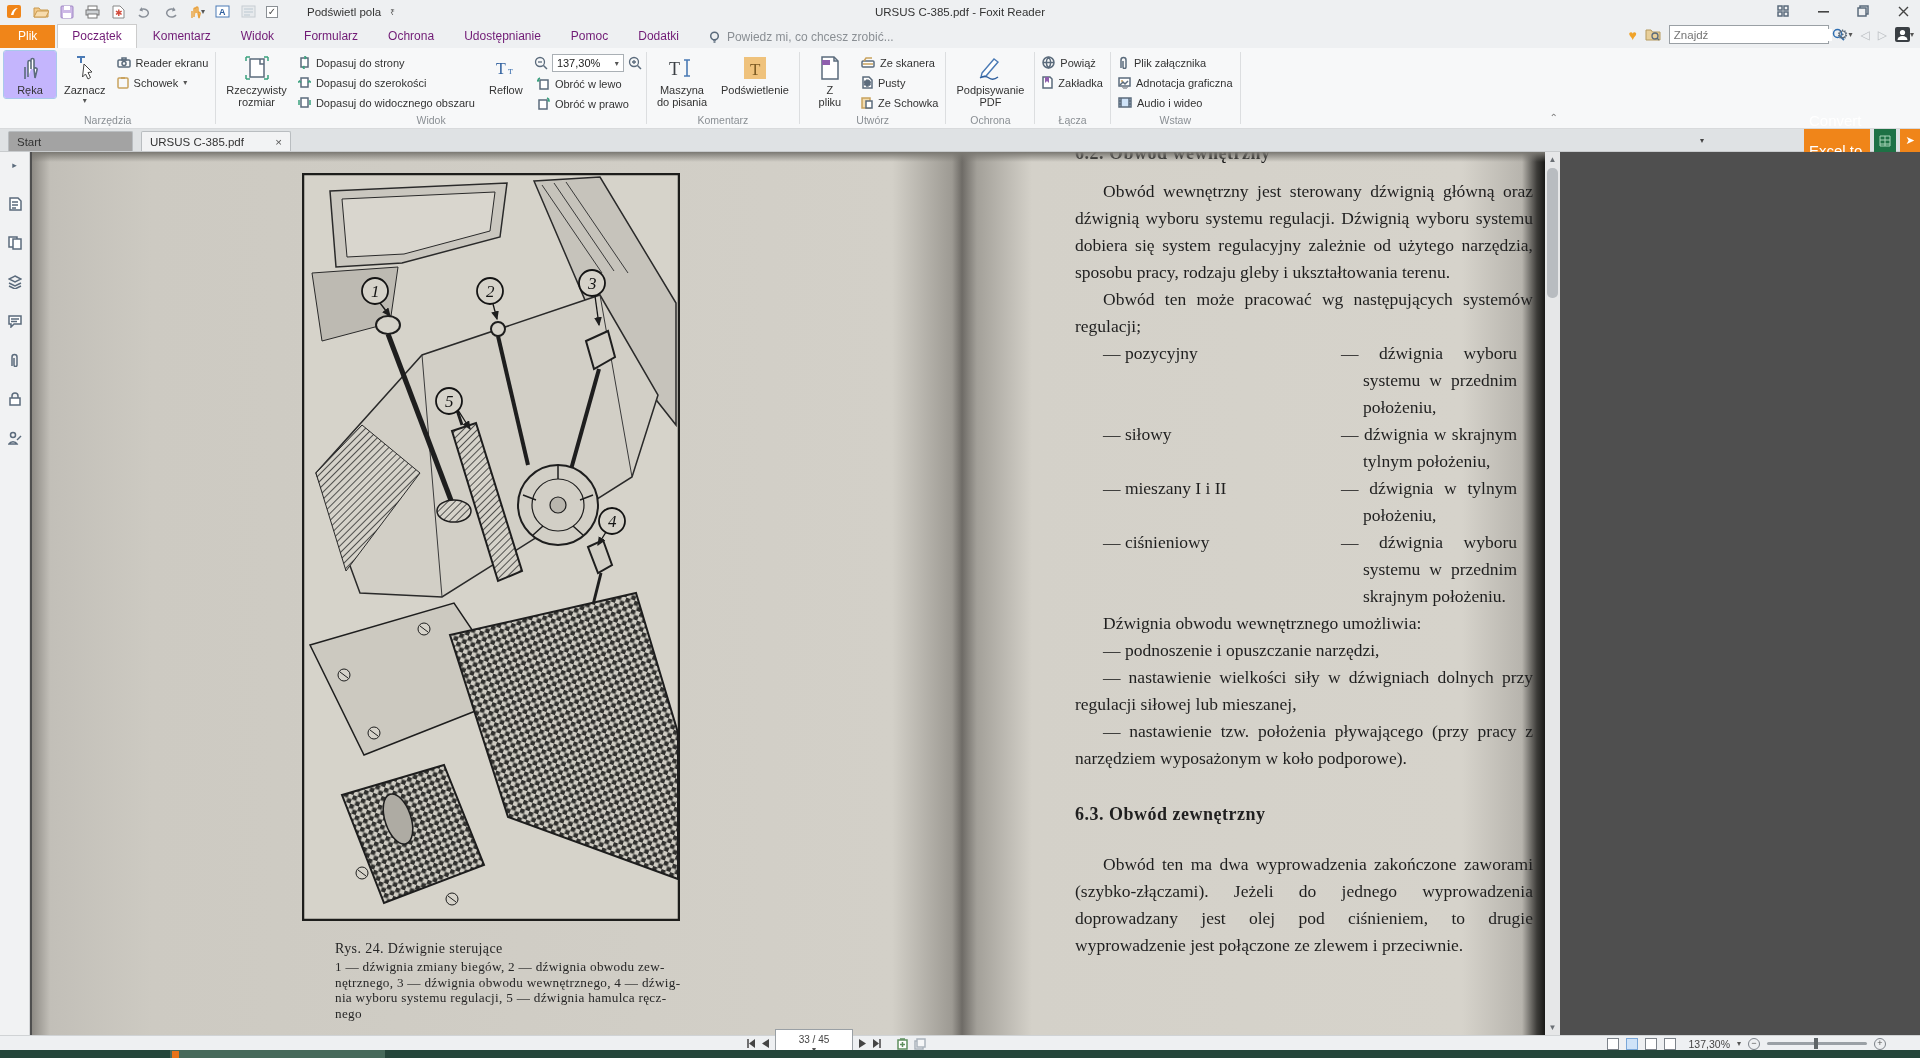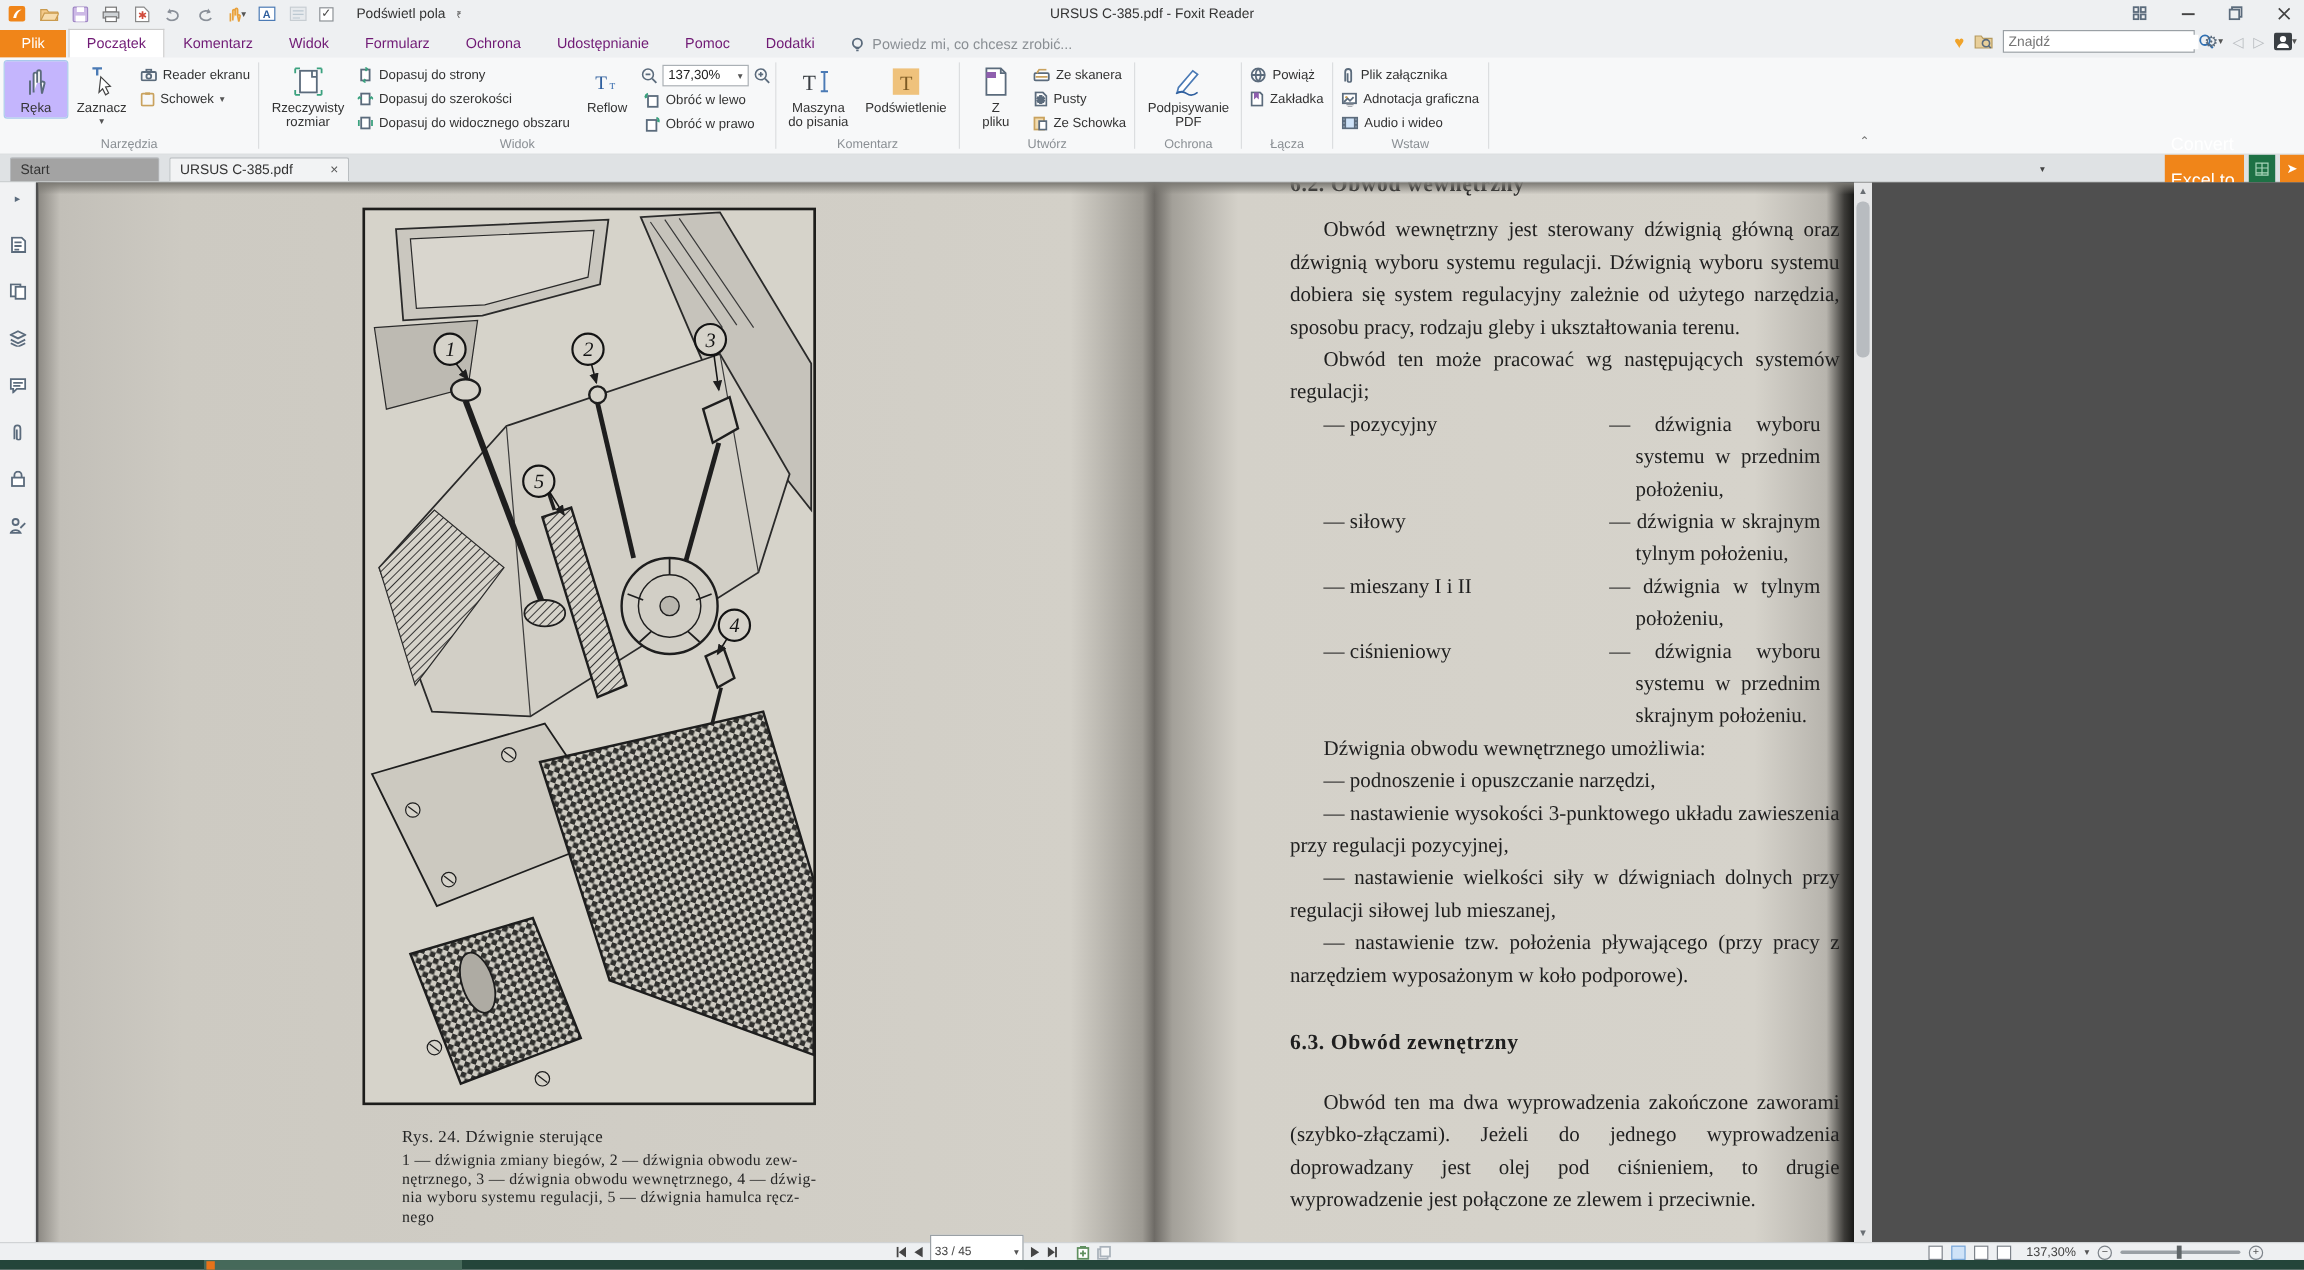--- a/index.html
+++ b/index.html
@@ -8,21 +8,21 @@
   .app { position:absolute; left:0; top:0; width:1920px; height:1058px; background:#eef0f2; }
 
   
   .titlebar { position:absolute; left:0; top:0; width:1920px; height:23px; background:#eef0f2; display:flex; align-items:center; }
   .qat { display:flex; align-items:center; gap:9px; padding-left:6px; }
   .qicon { width:17px; height:17px; display:flex; align-items:center; justify-content:center; font-size:12px; color:#5b6b7c; }
   .title-center { position:absolute; left:0; right:0; text-align:center; font-size:11.5px; color:#333; pointer-events:none; }
   .winctl { position:absolute; right:4px; top:2px; display:flex; gap:14px; align-items:center; }
   .wbtn { width:26px; height:18px; display:flex; align-items:center; justify-content:center; color:#444; }
   .chk { width:12px; height:12px; border:1px solid #8a8f94; background:#fff; font-size:10px; line-height:10px; color:#4a4a4a; text-align:center; }
-  .qat-label { font-size:11.5px; color:#333; margin-left:10px; }
+  .qat-label { font-size:11.5px; color:#333; margin-left:20px; }
   .tiny-carets { font-size:8px; color:#555; }
 
   
   .tabrow { position:absolute; left:0; top:23px; width:1920px; height:25px; background:#eef0f2; display:flex; align-items:flex-end; }
   .rtab { padding:4px 14px 5px; font-size:12px; color:#701a75; margin-right:2px; }
   .rtab.file { background:#f08519; color:#fff; padding:4px 18px 5px; }
   .rtab.active { background:#fff; border:1px solid #ccc; border-bottom:none; }
   .tellme { display:flex; align-items:center; gap:7px; margin-left:14px; padding-bottom:4px; color:#8a8f94; font-size:12px; }
   .findbar { position:absolute; right:6px; top:2px; display:flex; align-items:center; gap:8px; }
   .findbox { width:160px; height:19px; border:1px solid #9aa0a5; background:#fff; display:flex; align-items:center; }
@@ -83,21 +83,21 @@
 
   
   .vscroll { position:absolute; right:360px; top:0; width:15px; height:883px; background:#e6e7e8; }
   .vscroll .arr { position:absolute; left:0; width:15px; height:15px; color:#6a6f74; font-size:8px; display:flex; align-items:center; justify-content:center; }
   .vscroll .thumb { position:absolute; left:2px; top:16px; width:11px; height:130px; background:#b8bcc0; border-radius:5px; }
   .canvas-rest { position:absolute; right:0; top:0; width:360px; height:883px; background:#4f4f4f; }
 
   
   .statusbar { position:absolute; left:0; top:1035px; width:1920px; height:15px; background:#eef0f2; border-top:1px solid #d0d3d5; font-size:10.5px; color:#444; }
   .nav { position:absolute; left:745px; top:0px; display:flex; align-items:center; gap:6px; height:15px; }
-  .pagefield { width:78px; height:29px; border:1px solid #9aa0a5; background:#fff; display:flex; align-items:center; justify-content:space-between; padding:0 3px; font-size:10px; }
+  .pagefield { width:78px; height:29px; border:1px solid #9aa0a5; background:#fff; display:flex; align-items:center; justify-content:center; padding:0 3px; font-size:10px;flex-direction:column; }
   .sb-right { position:absolute; right:34px; top:0; display:flex; align-items:center; gap:7px; height:15px; }
   .layic { width:12px; height:12px; border:1px solid #7d838a; background:#fff; position:relative; }
   .layic.sel { background:#cfe3f8; border-color:#7aa7d8; }
   .slider { width:100px; height:3px; background:#9aa0a5; position:relative; border-radius:2px; }
   .slider .knob { position:absolute; left:47px; top:-4px; width:4px; height:11px; background:#5f6568; }
   .circ { width:12px; height:12px; border:1px solid #7d838a; border-radius:50%; display:flex; align-items:center; justify-content:center; font-size:9px; color:#555; line-height:1; }
 
   .taskbar { position:absolute; left:0; top:1050px; width:1920px; height:8px; background:#24453a; }
   .taskbar .seg { position:absolute; left:170px; width:215px; height:8px; background:#46695a; }
   .taskbar .osq { position:absolute; left:172px; top:1px; width:7px; height:7px; background:#e8731a; }
@@ -743,21 +743,20 @@
           <div class="sysrow">
             <div class="sysname">— mieszany I i II</div>
             <div class="sysdesc">— dźwignia w tylnym położeniu,</div>
           </div>
           <div class="sysrow">
             <div class="sysname">— ciśnieniowy</div>
             <div class="sysdesc">— dźwignia wyboru systemu w przednim skrajnym położeniu.</div>
           </div>
           <div class="bodyp">Dźwignia obwodu wewnętrznego umożliwia:</div>
           <div class="bodyp">— podnoszenie i opuszczanie narzędzi,</div>
-          <div class="bodyp">— nastawienie wysokości 3-punktowego układu zawieszenia przy regulacji pozycyjnej,</div>
           <div class="bodyp">— nastawienie wielkości siły w dźwigniach dolnych przy regulacji siłowej lub mieszanej,</div>
           <div class="bodyp">— nastawienie tzw. położenia pływającego (przy pracy z narzędziem wyposażonym w koło podporowe).</div>
           <div class="h h2">6.3. Obwód zewnętrzny</div>
           <div class="bodyp">Obwód ten ma dwa wyprowadzenia zakończone zaworami (szybko-złączami). Jeżeli do jednego wyprowadzenia doprowadzany jest olej pod ciśnieniem, to drugie wyprowadzenie jest połączone ze zlewem i przeciwnie.</div>
 
         </div>
       </div>
 
       <div class="canvas-rest"></div>
       <div class="vscroll">

